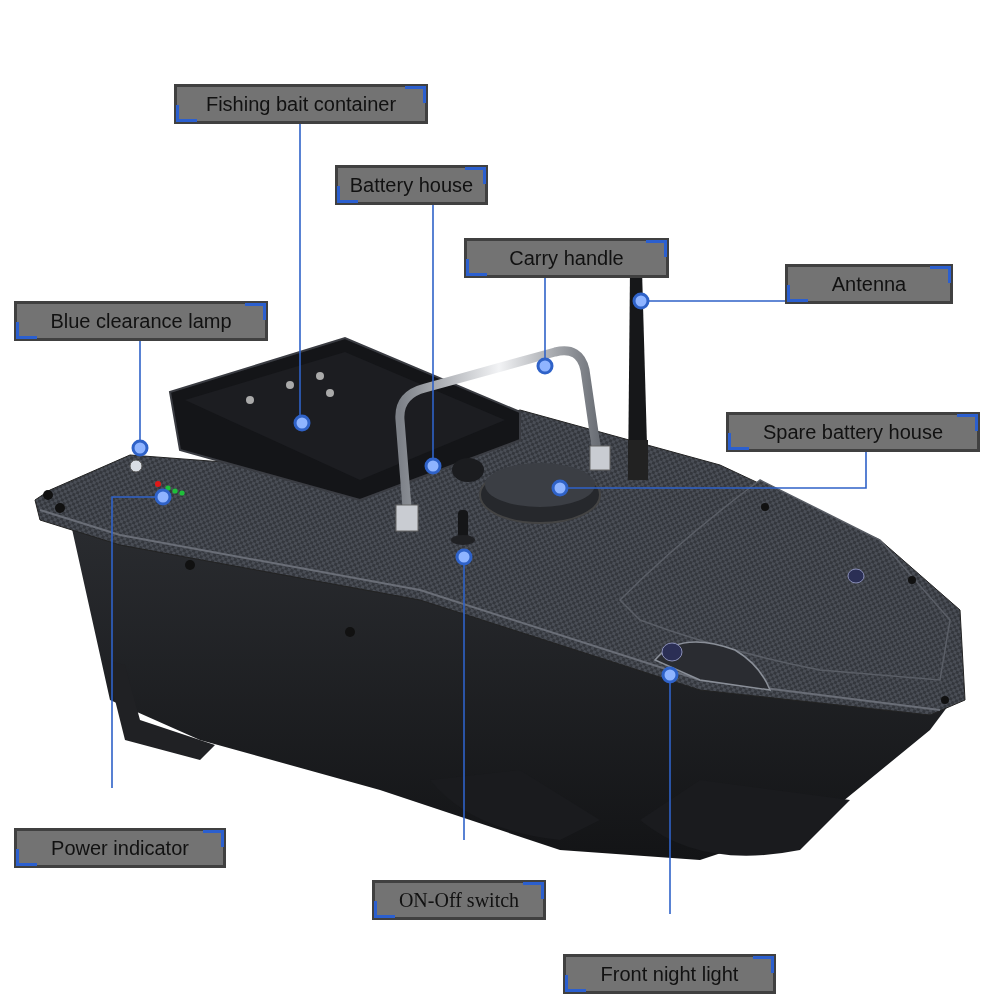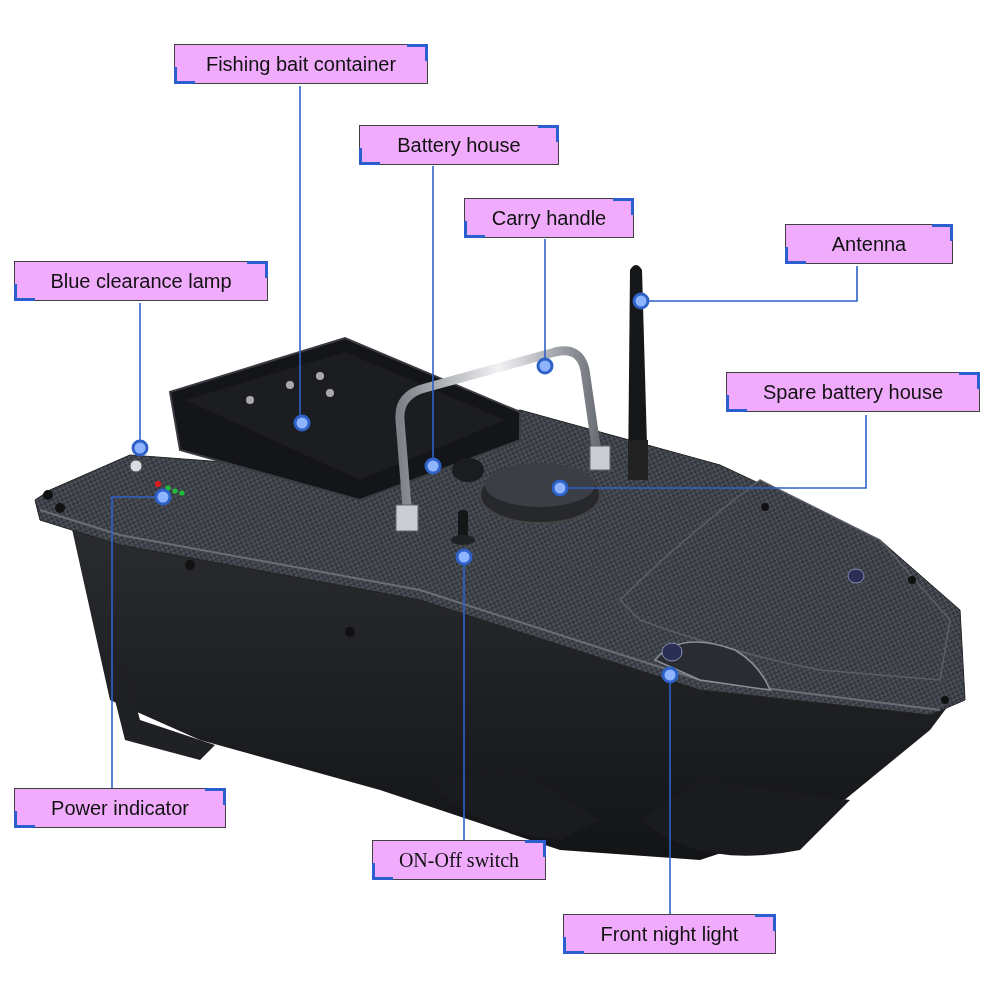--- a/index.html
+++ b/index.html
@@ -1,26 +1,27 @@
 <!DOCTYPE html>
 <html><head>
 <meta charset="utf-8">
 <style>
   html, body { margin: 0; padding: 0; background: #ffffff; }
   body { width: 1000px; height: 1000px; position: relative; overflow: hidden; font-family: "Liberation Sans", "DejaVu Sans", sans-serif; }
   .canvas { position: absolute; left: 0; top: 0; width: 1000px; height: 1000px; }
   .label {
     position: absolute;
     height: 40px;
-    background: #f0abfc;
-    border: 1px solid #404040;
+    background: #737373;
+    border: 3px solid #404040;
     box-sizing: border-box;
     display: flex; align-items: center; justify-content: center;
     font-size: 20px; color: #111111;
     white-space: nowrap;
+    margin-top: 40px;
   }
   .label::before, .label::after {
     content: ""; position: absolute; width: 18px; height: 14px; border-color: #2b5fcf; border-style: solid;
   }
   .label::before { left: -1px; bottom: -1px; border-width: 0 0 3px 3px; }
   .label::after { right: -1px; top: -1px; border-width: 3px 3px 0 0; }
 </style>
 </head>
 <body>
 
@@ -132,24 +133,24 @@
       <circle cx="163" cy="497" r="7"></circle>
       <circle cx="464" cy="557" r="7"></circle>
       <circle cx="670" cy="675" r="7"></circle>
     </g>
   </svg>
 
   
   <div class="label" style="left:174px; top:44px; width:254px;">
       <span>Fishing bait container</span>
     </div>
-  <div class="label" style="left:359px; top:125px; width:200px;">
+  <div class="label" style="left:335px; top:125px; width:153px;">
       <span>Battery house</span>
     </div>
-  <div class="label" style="left:464px; top:198px; width:170px;">
+  <div class="label" style="left:464px; top:198px; width:205px;">
       <span>Carry handle</span>
     </div>
   <div class="label" style="left:785px; top:224px; width:168px;">
       <span>Antenna</span>
     </div>
   <div class="label" style="left:14px; top:261px; width:254px;">
       <span>Blue clearance lamp</span>
     </div>
   <div class="label" style="left:14px; top:788px; width:212px;">
       <span>Power indicator</span>

